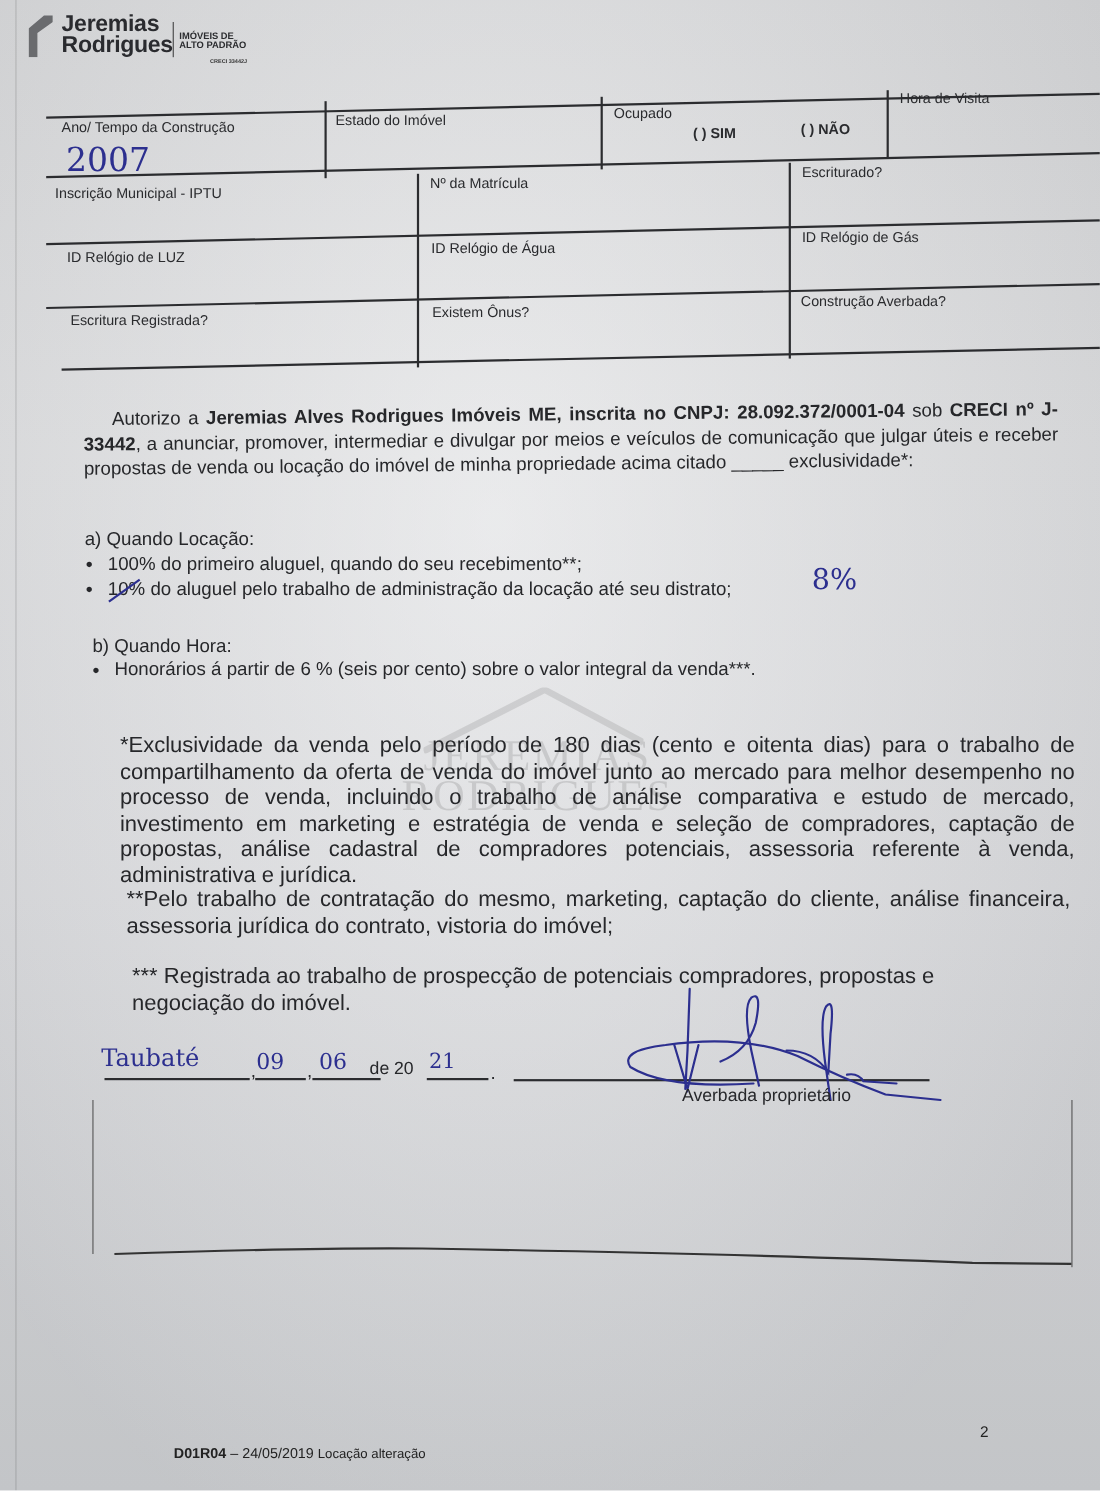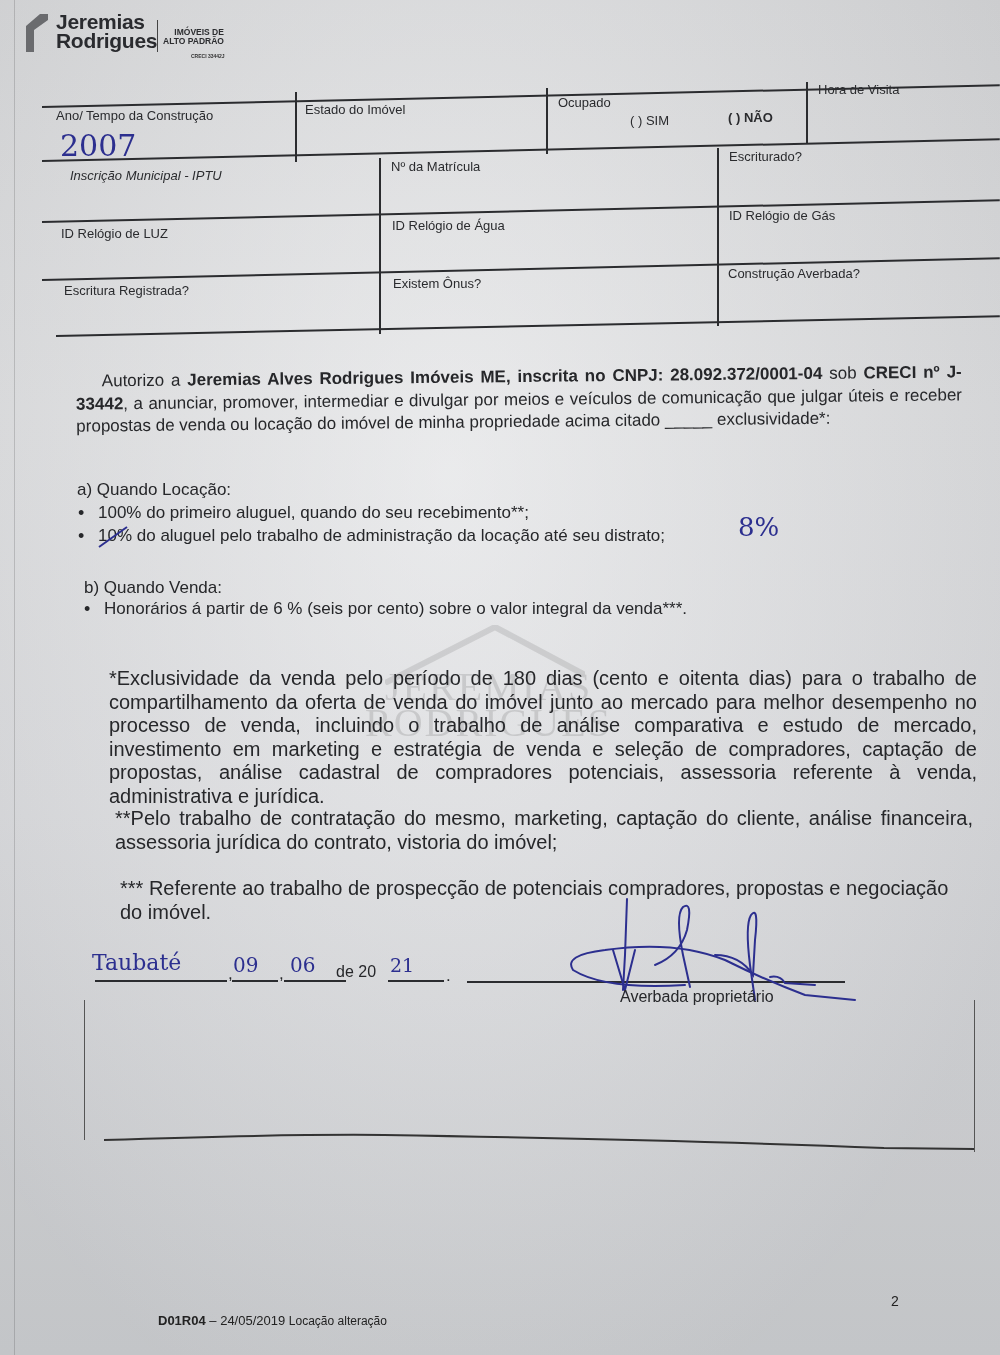--- a/index.html
+++ b/index.html
@@ -20,21 +20,21 @@
     .logo { position: absolute; left: 26px; top: 8px; width: 240px; height: 50px; }
     .logo-house {
       position: absolute; left: 0; top: 4px; width: 22px; height: 40px;
     }
     .logo-name {
       position: absolute; left: 30px; top: 4px; font-weight: bold; font-size: 21px; line-height: 19px;
       color: #2a2b2f; letter-spacing: -0.3px;
     }
     .logo-divider { position: absolute; left: 131px; top: 12px; width: 1px; height: 32px; background: #444; }
     .logo-tag {
-      position: absolute; left: 137px; top: 20px; font-size: 8.5px; font-weight: bold; line-height: 9px; color: #2c2d30; text-align: right;
+      position: absolute; left: 137px; top: 20px; font-size: 8.5px; font-weight: bold; line-height: 9px; color: #2c2d30;
     }
     .logo-creci { position: absolute; left: 165px; top: 45px; font-size: 5px; font-weight: bold; color: #333; }
 
     
     .form-table { position: absolute; left: 42px; top: 78px; width: 958px; height: 260px; }
     .hline { position: absolute; height: 2px; background: #2b2c2f; transform-origin: left center; }
     .vline { position: absolute; width: 1.5px; background: #2b2c2f; }
     .cell-label {
       position: absolute; font-size: 13px; color: #2a2b2e; white-space: nowrap;
       font-family: "Liberation Sans Narrow", "Liberation Sans", sans-serif;
@@ -102,25 +102,25 @@
   <div class="vline" style="left:504px; top:10px; height:66px;"></div>
   <div class="vline" style="left:764px; top:4px; height:62px;"></div>
 
   <div class="vline" style="left:337px; top:80px; height:176px;"></div>
   <div class="vline" style="left:675px; top:70px; height:178px;"></div>
 
   <span class="cell-label" style="left:14px; top:30px;">Ano/ Tempo da Construção</span>
   <span class="hand" style="left:18px; top:50px; font-size:30px;">2007</span>
   <span class="cell-label" style="left:263px; top:24px;">Estado do Imóvel</span>
   <span class="cell-label" style="left:516px; top:17px;">Ocupado</span>
-  <span class="cell-label" style="left:588px; top:35px; font-weight:normal;">( ) SIM</span>
+  <span class="cell-label" style="left:588px; top:35px; font-weight:bold;">( ) SIM</span>
   <span class="cell-label" style="left:686px; top:32px; font-weight:bold;">( ) NÃO</span>
   <span class="cell-label" style="left:776px; top:4px;">Hora de Visita</span>
 
-  <span class="cell-label" style="left:28px; top:90px;font-style:italic;">Inscrição Municipal - IPTU</span>
+  <span class="cell-label" style="left:8px; top:90px;">Inscrição Municipal - IPTU</span>
   <span class="cell-label" style="left:349px; top:81px;">Nº da Matrícula</span>
   <span class="cell-label" style="left:687px; top:71px;">Escriturado?</span>
 
   <span class="cell-label" style="left:19px; top:148px;">ID Relógio de LUZ</span>
   <span class="cell-label" style="left:350px; top:140px;">ID Relógio de Água</span>
   <span class="cell-label" style="left:687px; top:130px;">ID Relógio de Gás</span>
 
   <span class="cell-label" style="left:22px; top:205px;">Escritura Registrada?</span>
   <span class="cell-label" style="left:351px; top:198px;">Existem Ônus?</span>
   <span class="cell-label" style="left:686px; top:188px;">Construção  Averbada?</span>
@@ -137,34 +137,34 @@
 <div class="line" style="left:77px; top:480px;">a) Quando Locação:</div>
 <div class="line bullet" style="left:98px; top:503px;">100% do primeiro aluguel, quando do seu recebimento**;</div>
 <div class="line bullet" style="left:98px; top:526px;">
   <span>10% do aluguel  pelo trabalho de administração da locação até seu distrato;</span>
 </div>
 <svg style="position:absolute; left:97px; top:525px; width:34px; height:24px;" viewBox="0 0 34 24">
   <path d="M2 22 L30 2" stroke="#2c2f8f" stroke-width="2" fill="none"></path>
 </svg>
 <span class="hand" style="left:738px; top:512px; font-size:26px;">8%</span>
 
-<div class="line" style="left:84px; top:578px;">b) Quando Venda:</div>
+<div class="line" style="left:84px; top:578px;">b) Quando Hora:</div>
 <div class="line bullet" style="left:104px; top:599px;">Honorários á partir de 6 % (seis por cento) sobre o valor integral da venda***.</div>
 
 <div class="watermark">
   <svg style="position:absolute; left:40px; top:0; width:200px; height:60px;" viewBox="0 0 200 60">
     <path d="M0 58 L110 2 L200 50" stroke="#666" stroke-width="6" fill="none"></path>
   </svg>
   <div class="wm-text" style="top:38px;">JEREMIAS</div>
   <div class="wm-text" style="top:74px; left:20px;">RODRIGUES</div>
 </div>
 
 <div class="small-para" style="left:109px; top:667px; width:868px;">*Exclusividade da venda pelo período de 180 dias (cento e oitenta dias) para o trabalho de compartilhamento da oferta de venda do imóvel junto ao mercado para melhor desempenho no processo de venda, incluindo o trabalho de análise comparativa e estudo de mercado, investimento em marketing e estratégia de venda e seleção de compradores, captação de propostas, análise cadastral de compradores potenciais, assessoria referente à venda, administrativa e jurídica.</div>
 <div class="small-para" style="left:115px; top:807px; width:858px;">**Pelo trabalho de contratação do mesmo, marketing, captação do cliente, análise financeira, assessoria jurídica do contrato, vistoria do imóvel;</div>
-<div class="small-para" style="left:120px; top:877px; width:830px; text-align:left;">*** Referente ao trabalho de prospecção de potenciais compradores, propostas e negociação do imóvel.</div>
+<div class="small-para" style="left:120px; top:877px; width:830px; text-align:left;">*** Registrada ao trabalho de prospecção de potenciais compradores, propostas e negociação do imóvel.</div>
 
 <span class="hand" style="left:92px; top:950px; font-size:22px;">Taubaté</span>
 <div class="sig-line" style="left:95px; top:980px; width:132px;"></div>
 <span class="line" style="left:228px; top:964px;">,</span>
 <span class="hand" style="left:233px; top:953px; font-size:20px;">09</span>
 <div class="sig-line" style="left:232px; top:980px; width:46px;"></div>
 <span class="line" style="left:279px; top:964px;">,</span>
 <span class="hand" style="left:290px; top:953px; font-size:20px;">06</span>
 <div class="sig-line" style="left:284px; top:980px; width:62px;"></div>
 <span class="line" style="left:336px; top:963px; font-size:16px;">de 20</span>

